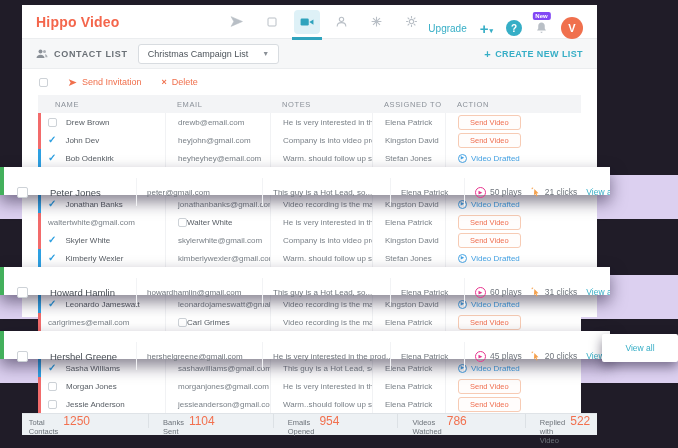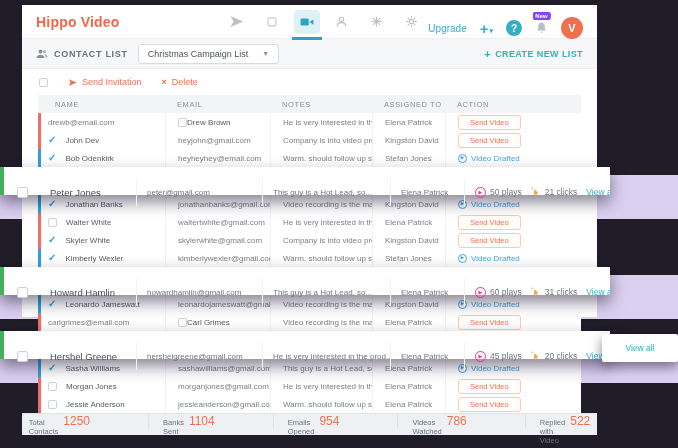--- a/index.html
+++ b/index.html
@@ -199,26 +199,26 @@
     <div class="thead">
       <div>NAME</div>
       <div>EMAIL</div>
       <div>NOTES</div>
       <div>ASSIGNED TO</div>
       <div>ACTION</div>
     </div>
 
     <div class="tbody">
         <div class="trow">
+    <div class="cell">
+      <span class="rowbar bar-red"></span>
+      <span class="cb"></span>
+      <span class="rname">Drew Brown</span>
+    </div>
     <div class="cell">drewb@email.com</div>
-    <div class="cell">
-      <span class="rowbar bar-red"></span>
-      <span class="cb"></span>
-      <span class="rname">Drew Brown</span>
-    </div>
     <div class="cell">He is very interested in the prod...</div>
     <div class="cell">Elena Patrick</div>
     <div class="cell">
       <button class="send-btn">Send Video</button>
 
     </div>
   </div>
         <div class="trow">
     <div class="cell">
       <span class="rowbar bar-red"></span>
@@ -284,26 +284,26 @@
     <div class="cell">Kingston David</div>
     <div class="cell">
 
       <span class="drafted">
         <span class="pcirc">▶</span>
         <span>Video Drafted</span>
       </span>
     </div>
   </div>
         <div class="trow">
+    <div class="cell">waltertwhite@gmail.com</div>
     <div class="cell">
       <span class="rowbar bar-red"></span>
       <span class="cb"></span>
       <span class="rname">Walter White</span>
     </div>
-    <div class="cell">waltertwhite@gmail.com</div>
     <div class="cell">He is very interested in the prod...</div>
     <div class="cell">Elena Patrick</div>
     <div class="cell">
       <button class="send-btn">Send Video</button>
 
     </div>
   </div>
         <div class="trow">
     <div class="cell">
       <span class="rowbar bar-red"></span>

